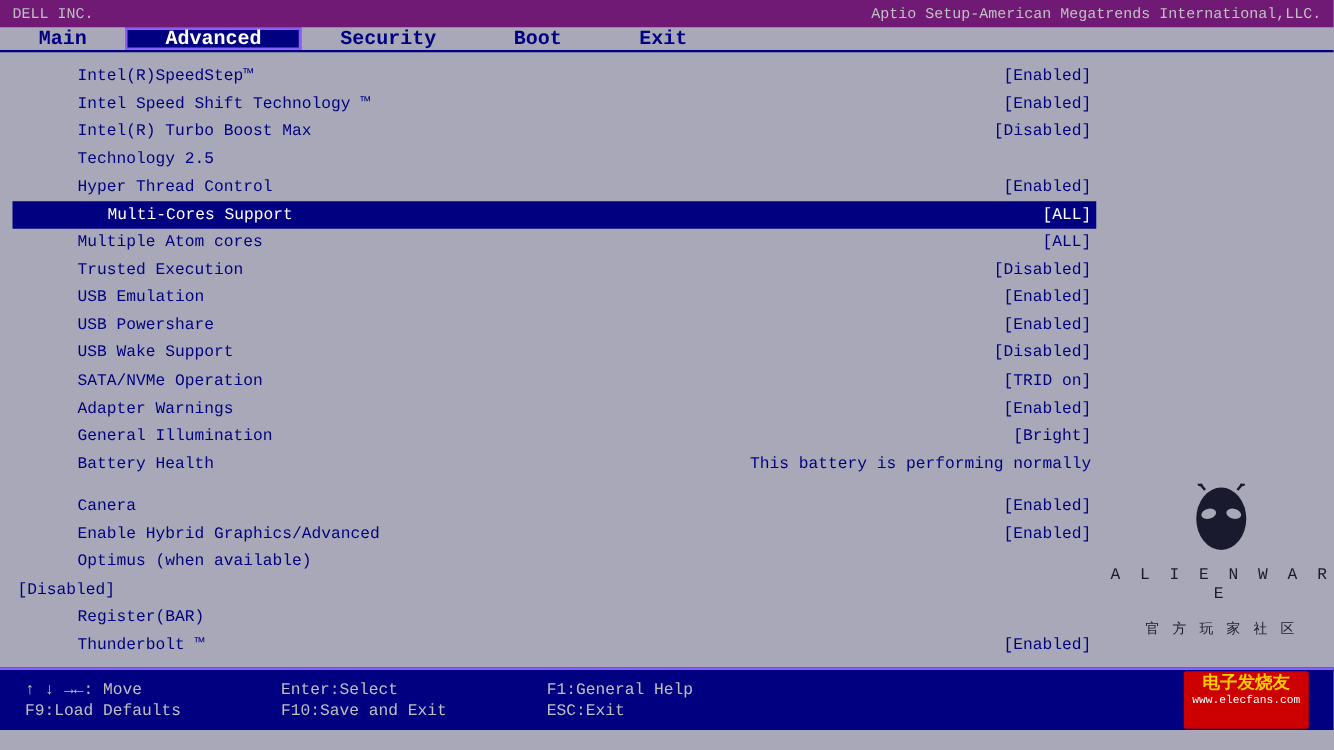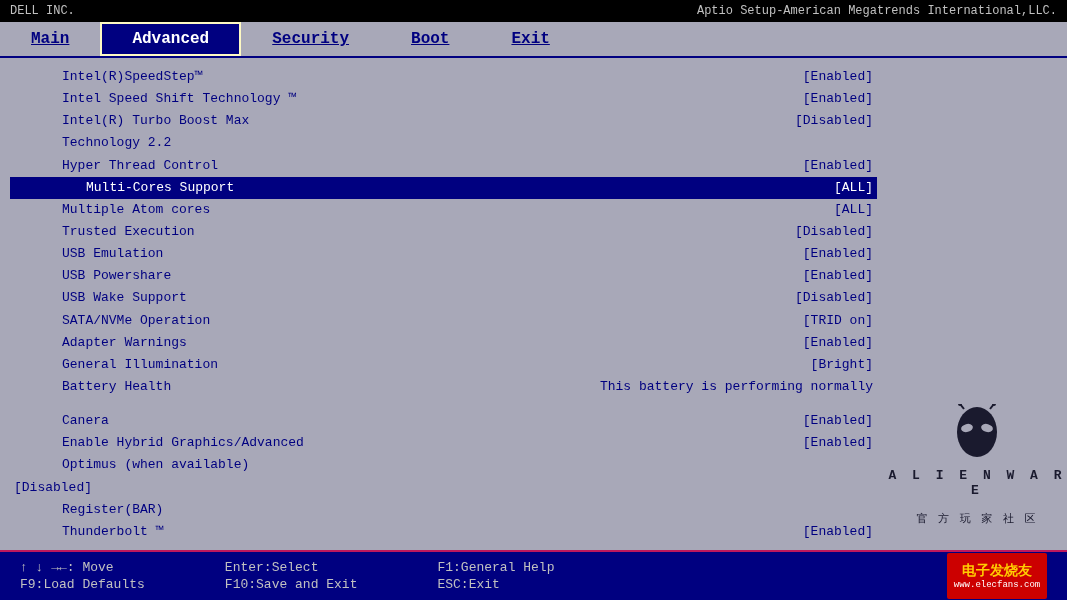--- a/index.html
+++ b/index.html
@@ -8,54 +8,53 @@
       height: 600px;
       background: #a8a8b8;
       font-family: 'Courier New', Courier, monospace;
       font-size: 14px;
       color: #000080;
       overflow: hidden;
     }
 
     
     #top-bar {
-      background: #000000;
+      background: #701a75;
       color: #c0c0c0;
       display: flex;
       justify-content: space-between;
       align-items: center;
       padding: 2px 10px;
       height: 22px;
       font-size: 12px;
     }
 
     
     #nav-tabs {
       background: #a8a8b8;
       display: flex;
       align-items: stretch;
-      height: 36px;
+      height: 20px;
       border-bottom: 2px solid #000080;
-      text-decoration: underline;
     }
     .nav-tab {
       padding: 6px 30px;
       font-size: 16px;
       font-weight: bold;
       color: #000080;
       cursor: pointer;
       display: flex;
       align-items: center;
       border: 1px solid transparent;
     }
     .nav-tab.active {
       background: #404040;
       color: #ffffff;
       background-color: #000080;
-      border: 2px solid #fef9c3;
+      border: 2px solid #8b5cf6;
     }
 
     
     #content {
       display: flex;
       height: calc(600px - 22px - 36px - 50px);
       background: #a8a8b8;
       padding: 4px 0;
     }
 
@@ -103,57 +102,57 @@
       padding-bottom: 20px;
     }
 
     .alienware-logo {
       text-align: center;
     }
     .alienware-text {
       font-size: 13px;
       letter-spacing: 4px;
       color: #1a1a2e;
-      font-weight: bold;
+      font-weight: normal;
     }
     .alienware-sub {
       font-size: 11px;
       color: #1a1a2e;
       letter-spacing: 2px;
       margin-top: 13px;
     }
 
     
     #bottom-bar {
       background: #000080;
       color: #c0c0c0;
       display: flex;
       align-items: center;
       height: 50px;
       padding: 4px 20px;
       gap: 80px;
       font-size: 13px;
-      border-top: 2px solid #be185d;
+      border-top: 2px solid #8b5cf6;
     }
 
     .bottom-item {
       display: flex;
       flex-direction: column;
       align-items: flex-start;
       gap: 2px;
     }
 
     
     #corner-logo {
       margin-left: auto;
       background: #cc0000;
       width: 100px;
       height: 46px;
       display: flex;
-      align-items: center;
+      align-items: flex-start;
       justify-content: center;
       font-size: 10px;
       color: white;
       border-radius: 2px;
     }
     .corner-logo-inner {
       text-align: center;
     }
     .corner-top {
       font-size: 14px;
@@ -190,21 +189,21 @@
     </div>
     <div class="setting-row">
       <span class="label">Intel Speed Shift Technology ™</span>
       <span class="value">[Enabled]</span>
     </div>
     <div class="setting-row">
       <span class="label">Intel(R) Turbo Boost Max</span>
       <span class="value">[Disabled]</span>
     </div>
     <div class="setting-row">
-      <span class="label">Technology 2.2</span>
+      <span class="label">Technology 2.5</span>
       <span class="value"></span>
     </div>
     <div class="setting-row">
       <span class="label">Hyper Thread Control</span>
       <span class="value">[Enabled]</span>
     </div>
     <div class="setting-row highlighted">
       <span class="label">Multi-Cores Support</span>
       <span class="value">[ALL]</span>
     </div>

